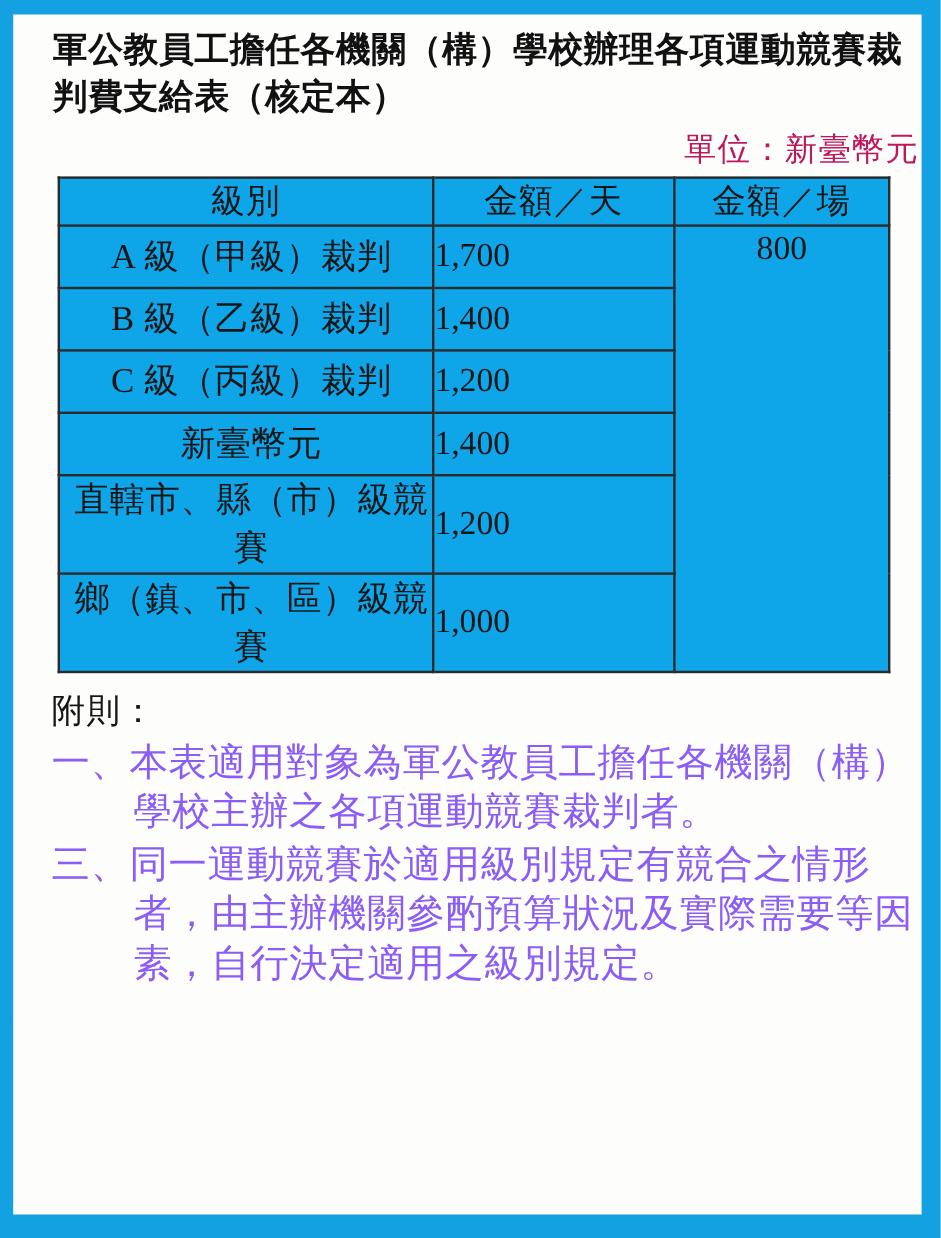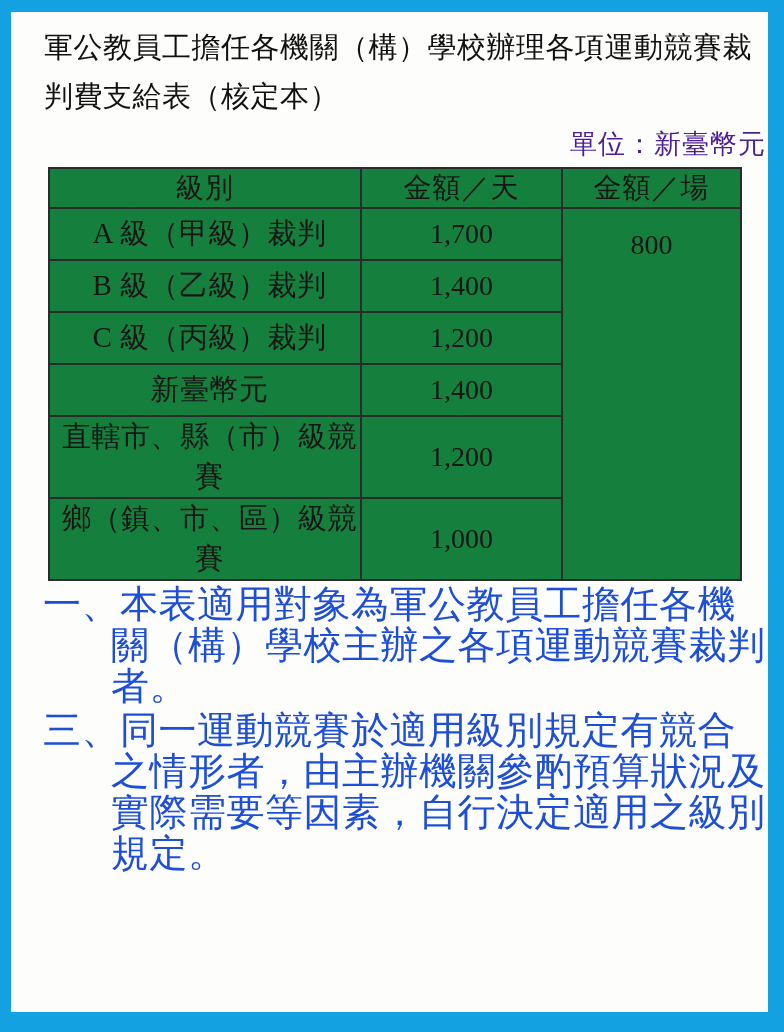--- a/index.html
+++ b/index.html
@@ -22,93 +22,93 @@
   .inner {
     box-sizing: border-box;
     width: 100%;
     height: 100%;
     padding: 11px 12px 0 22px;
   }
   .doc-title {
     width: 732px;
     margin-left: 11px;
     font-size: 29px;
-    font-weight: normal;
-    line-height: 49px;
+    font-weight: bold;
+    line-height: 39px;
     letter-spacing: 0.5px;
     color: #111;
   }
   .unit-line {
     width: 733px;
     margin-top: 5px;
     text-align: right;
     font-size: 27px;
     letter-spacing: 1px;
-    color: #4c1d95;
+    color: #be185d;
   }
   table.fee-table {
     margin: 5px 0 0 15px;
     border-collapse: collapse;
     table-layout: fixed;
     width: 692px;
   }
   .fee-table col.c-level { width: 312px; }
   .fee-table col.c-day   { width: 201px; }
   .fee-table col.c-game  { width: 179px; }
   .fee-table th, .fee-table td {
     border: 2px solid #2b2b2b;
     font-weight: normal;
     padding: 0;
-    background: #15803d;
+    background: #0ea5e9;
   }
   .fee-table thead th {
     height: 36px;
     font-size: 28px;
     text-align: center;
     vertical-align: middle;
     letter-spacing: 1px;
   }
   .fee-table td.level-cell {
     height: 50px;
     font-size: 29px;
     text-align: center;
     padding-left: 9px;
     vertical-align: middle;
     letter-spacing: 0.5px;
   }
   .fee-table td.amount-cell {
     font-size: 28px;
-    text-align: center;
+    text-align: left;
     vertical-align: middle;
   }
   .fee-table td.per-game-cell {
     font-size: 28px;
     text-align: center;
     vertical-align: top;
-    padding-top: 20px;
+    padding-top: 3px;
   }
   .notes-heading {
     margin: 13px 0 0 10px;
     font-size: 28px;
     letter-spacing: 1px;
   }
   ul.notes-list {
     list-style: none;
     margin: 3px 0 0 10px;
     padding: 0;
     width: 726px;
   }
   ul.notes-list li {
     padding-left: 68px;
     text-indent: -68px;
-    font-size: 38px;
+    font-size: 32px;
     line-height: 41px;
     margin-top: 3px;
     letter-spacing: 0.5px;
-    color: #1d4ed8;
+    color: #8b5cf6;
   }
 </style>
 </head>
 <body>
 
 <div class="page-frame">
   <div class="inner">
 
     <div class="doc-title">軍公教員工擔任各機關（構）學校辦理各項運動競賽裁判費支給表（核定本）</div>
 
@@ -149,20 +149,21 @@
           <td class="level-cell">直轄市、縣（市）級競賽</td>
           <td class="amount-cell">1,200</td>
         </tr>
         <tr>
           <td class="level-cell">鄉（鎮、市、區）級競賽</td>
           <td class="amount-cell">1,000</td>
         </tr>
       </tbody>
     </table>
 
+    <div class="notes-heading">附則：</div>
 
     <ul class="notes-list">
       <li>一、本表適用對象為軍公教員工擔任各機關（構）學校主辦之各項運動競賽裁判者。</li>
       <li>三、同一運動競賽於適用級別規定有競合之情形者，由主辦機關參酌預算狀況及實際需要等因素，自行決定適用之級別規定。</li>
 
     </ul>
 
   </div>
 </div>
 

